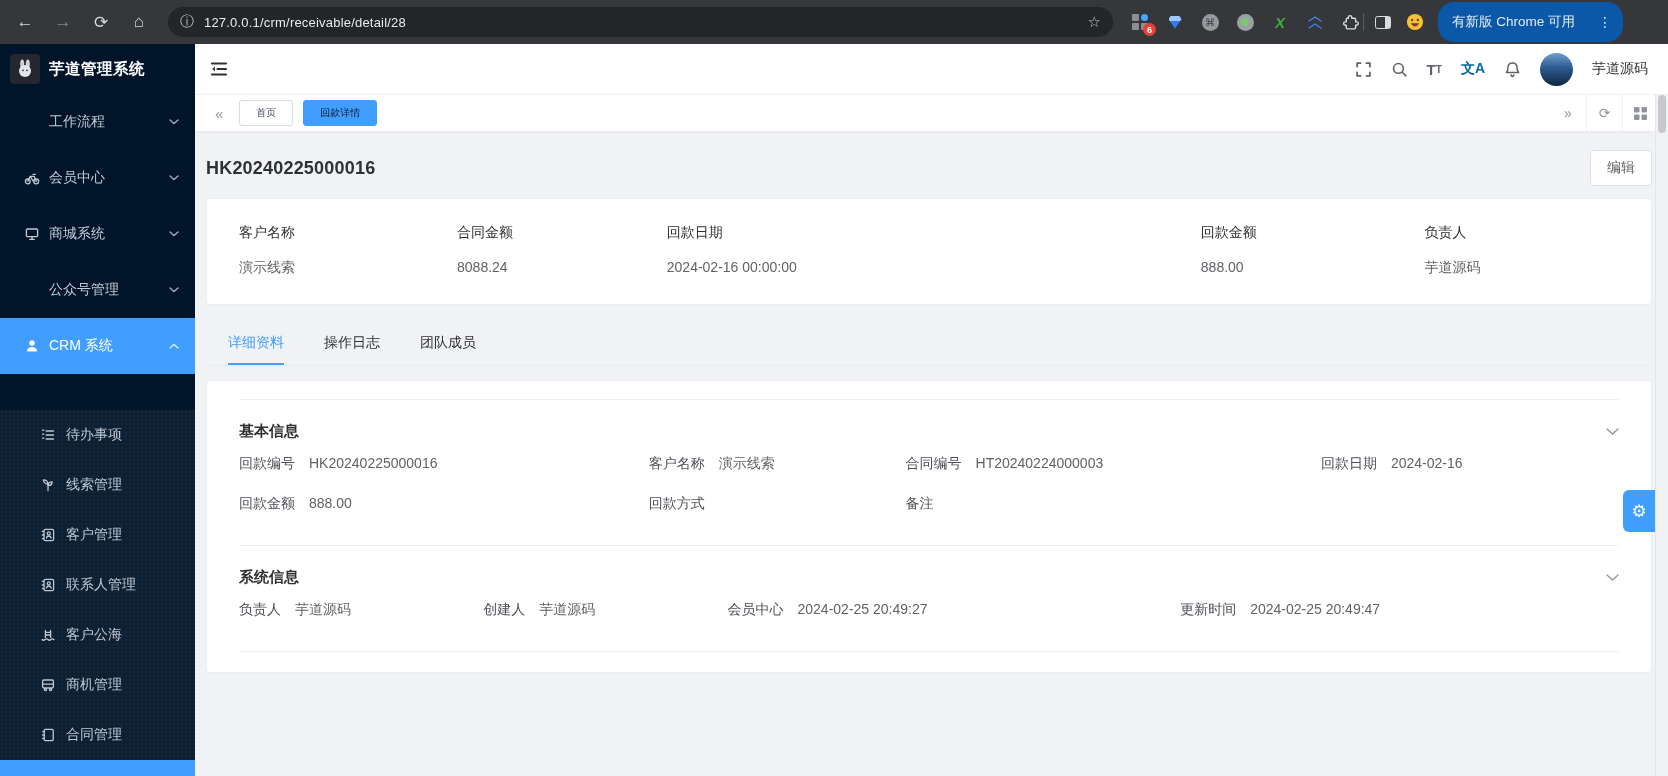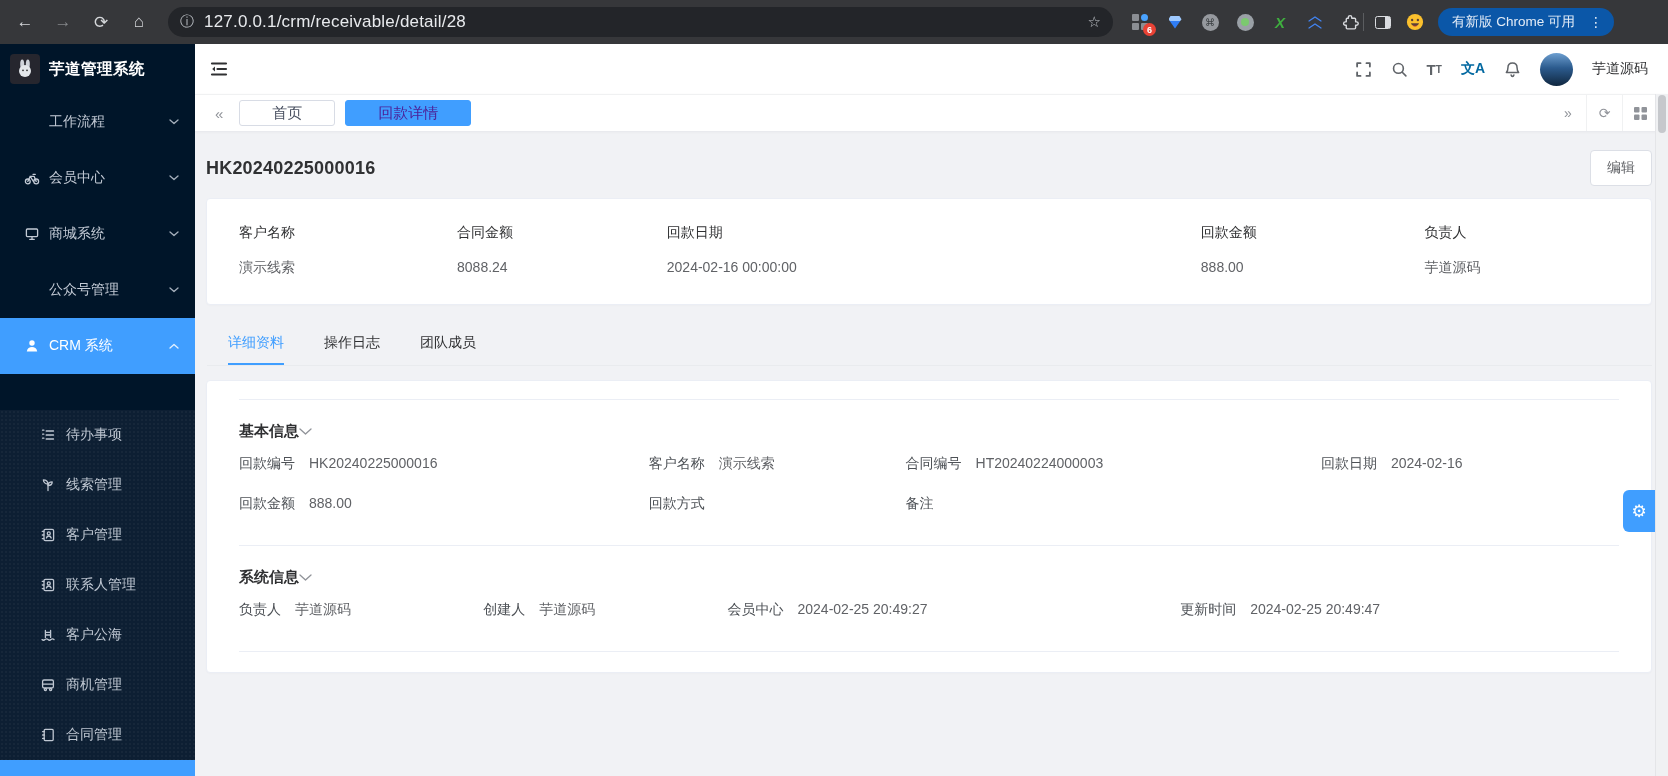--- a/index.html
+++ b/index.html
@@ -5,40 +5,40 @@
   * { margin:0; padding:0; box-sizing:border-box; }
   html,body { width:1668px; height:776px; overflow:hidden; font-family:"Liberation Sans","DejaVu Sans",sans-serif; }
   .screen { position:relative; width:1668px; height:776px; background:#f1f2f5; }
 
   
   .browser-bar { position:relative; height:44px; background:#36373a; display:flex; align-items:center; padding:0 10px; }
   .nav-ic { width:30px; height:30px; display:flex; align-items:center; justify-content:center; color:#d5d7da; font-size:17px; border-radius:50%; margin-right:8px; }
   .nav-ic.dim { color:#85878a; }
   .url-pill { height:30px; width:945px; background:#232529; border-radius:15px; display:flex; align-items:center; padding:0 12px; margin-left:6px; }
   .url-pill .info-ic { color:#bdc1c6; font-size:14px; margin-right:10px; }
-  .url-text { color:#e8eaed; font-size:17px; letter-spacing:.2px; flex:1; }
+  .url-text { color:#e8eaed; font-size:13px; letter-spacing:.2px; flex:1; }
   .url-pill .star-ic { color:#bdc1c6; font-size:15px; }
   .ext-zone { display:flex; align-items:center; gap:17px; margin-left:18px; }
   .ext { position:relative; width:18px; height:18px; display:flex; align-items:center; justify-content:center; }
   .ext-grid { display:grid; grid-template-columns:7px 7px; grid-template-rows:7px 7px; gap:2px; }
   .ext-grid i { background:#8b8e93; border-radius:1px; }
   .ext-grid i.blue { background:#4aa3ff; border-radius:50%; }
   .ext-badge { position:absolute; right:-7px; bottom:-5px; background:#e94235; color:#fff; font-size:9px; min-width:13px; height:13px; border-radius:7px; display:flex; align-items:center; justify-content:center; font-weight:bold; }
   .gem { width:13px; height:13px; background:linear-gradient(180deg,#9ec9ff 0 35%,#2f7df6 35% 100%); clip-path:polygon(50% 100%,0 28%,18% 0,82% 0,100% 28%); }
   .circ-gray { width:17px; height:17px; border-radius:50%; background:#96999e; color:#3c4043; font-size:10px; display:flex; align-items:center; justify-content:center; }
   .circ-green { width:17px; height:17px; border-radius:50%; background:#9aa0a6; display:flex; align-items:center; justify-content:center; }
   .circ-green i { width:8px; height:8px; border-radius:50%; background:#7bc96f; }
   .xdebug { color:#3fae3f; font-weight:900; font-size:15px; font-style:italic; }
   .layers { display:flex; flex-direction:column; gap:1px; }
   .layers svg { display:block; }
   .toolbar-sep { width:1px; height:18px; background:#5b5d60; margin:0 4px; }
   .panel-ic { width:16px; height:13px; border:1.8px solid #dadce0; border-radius:2.5px; position:relative; }
   .panel-ic::after { content:""; position:absolute; right:0; top:0; bottom:0; width:5px; background:#dadce0; }
   .emoji-face { width:18px; height:18px; }
-  .update-chip { display:flex; align-items:center; gap:9px; background:#0b57a8; border-radius:16px; height:28px; padding:0 6px 0 14px; margin-left:14px; }
+  .update-chip { display:flex; align-items:center; gap:18px; background:#0b57a8; border-radius:16px; height:40px; padding:0 6px 0 14px; margin-left:14px; }
   .update-chip .chip-label { color:#e3ecf7; font-size:13.5px; }
   .chip-dots { color:#e3ecf7; font-size:14px; padding:0 5px; }
 
   
   .app { display:flex; height:732px; }
 
   
   .sidebar { width:195px; background:#001529; color:#c3cbd6; flex-shrink:0; display:flex; flex-direction:column; }
   .logo-row { height:50px; display:flex; align-items:center; padding-left:10px; gap:9px; flex-shrink:0; }
   .logo-img { width:30px; height:30px; border-radius:4px; background:#26262e; display:flex; align-items:center; justify-content:center; overflow:hidden; }
@@ -63,43 +63,43 @@
   .header-tools { margin-left:auto; display:flex; align-items:center; gap:19px; color:#5f6368; }
   .tool-ic { display:flex; align-items:center; justify-content:center; cursor:pointer; }
   .tt-ic { font-weight:bold; color:#5f6368; font-size:15px; }
   .tt-ic .small-t { font-size:10px; }
   .lang-ic { font-size:14px; color:#0369a1; font-weight:bold; }
   .avatar { width:33px; height:33px; border-radius:50%; background:linear-gradient(180deg,#6d9fd0 0%,#2c5b8e 45%,#10273f 100%); }
   .user-name { font-size:14px; color:#303133; }
 
   .tag-bar { height:37px; background:#fff; border-top:1px solid #f0f1f2; display:flex; align-items:center; padding:0 10px 0 14px; flex-shrink:0; box-shadow:0 1px 3px rgba(0,21,41,.05); }
   .tag-arrow { color:#909399; font-size:15px; padding:0 6px; cursor:pointer; }
-  .tag { height:26px; display:flex; align-items:center; padding:0 32px; font-size:15px; border:1px solid #d8dce5; border-radius:3px; color:#495060; background:#fff; margin-left:10px; cursor:pointer; }
-  .tag.active { background:#409eff; border-color:#409eff; color:#4c1d95; }
+  .tag { height:26px; display:flex; align-items:center; padding:0 16px; font-size:10px; border:1px solid #d8dce5; border-radius:3px; color:#495060; background:#fff; margin-left:10px; cursor:pointer; }
+  .tag.active { background:#409eff; border-color:#409eff; color:#0f172a; }
   .tag-tools { margin-left:auto; display:flex; align-items:center; height:100%; }
   .tag-tool { width:36px; height:100%; display:flex; align-items:center; justify-content:center; color:#909399; border-left:1px solid #f0f1f2; cursor:pointer; font-size:14px; }
 
   
   .content { flex:1; padding:13px 16px 0 11px; overflow:hidden; }
   .title-row { display:flex; align-items:center; justify-content:space-between; padding:6px 0 12px 0; }
   .page-title { font-size:18px; font-weight:bold; color:#303133; letter-spacing:.2px; }
   .edit-btn { background:#fff; border:1px solid #dcdfe6; border-radius:4px; color:#606266; font-size:14px; padding:8px 16px; cursor:pointer; font-family:inherit; }
 
   .card { background:#fff; border-radius:4px; border:1px solid #ebeef5; box-shadow:0 1px 2px rgba(0,0,0,.02); }
   .summary-card { padding:25px 32px 27px; display:grid; grid-template-columns:15.8% 15.2% 38.7% 16.2% 14.1%; }
   .sum-label { font-size:14px; color:#303133; margin-bottom:17px; }
   .sum-value { font-size:14px; color:#606266; }
 
   .detail-tabs { display:flex; gap:40px; margin:19px 0 0 1px; border-bottom:1px solid #e9ebee; padding-left:21px; }
   .dtab { font-size:14px; color:#303133; padding:10px 0 11px; cursor:pointer; border-bottom:2px solid transparent; }
   .dtab.active { color:#409eff; border-bottom-color:#409eff; }
 
   .detail-card { margin-top:14px; padding:18px 32px 0; }
   .d-section { border-top:1px solid #ebeef5; padding:13px 0 0; }
-  .d-sec-head { display:flex; align-items:center; padding:9px 0 12px; cursor:pointer; }
+  .d-sec-head { display:flex; align-items:center; justify-content:space-between; padding:9px 0 12px; cursor:pointer; }
   .d-sec-title { font-size:15px; font-weight:bold; color:#303133; }
   .sec-chev { color:#909399; }
   .d-grid { display:grid; grid-template-columns:29.7% 18.6% 30.1% 21.6%; row-gap:20px; padding-bottom:32px; }
   .d-grid.sys { grid-template-columns:17.7% 17.7% 32.8% 31.8%; }
   .fld { display:flex; font-size:14px; line-height:20px; }
   .fld-label { color:#4d5156; margin-right:14px; white-space:nowrap; }
   .fld-value { color:#606266; }
   .card-foot { border-top:1px solid #ebeef5; height:21px; }
 
   

